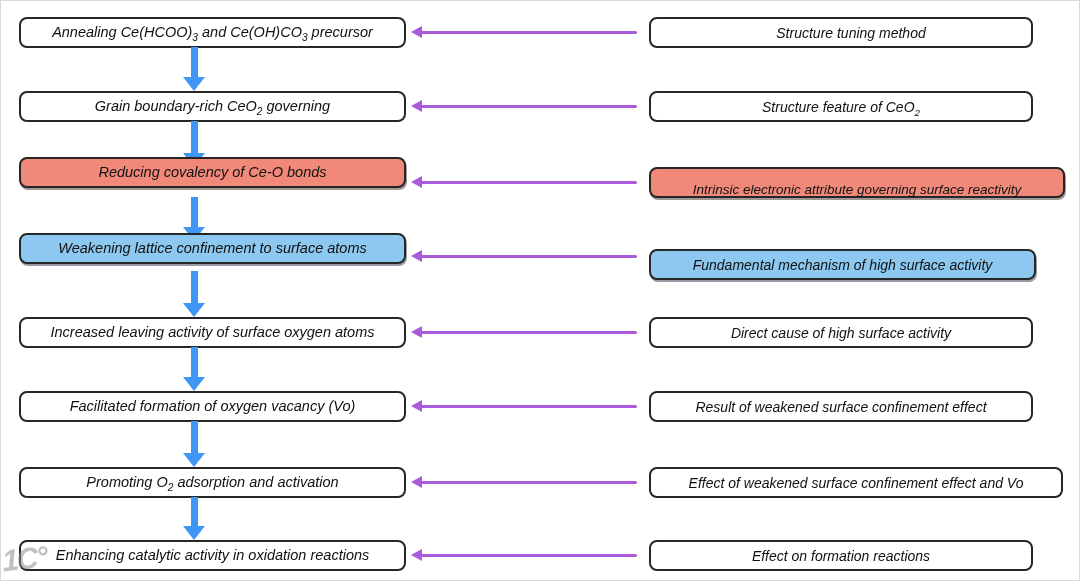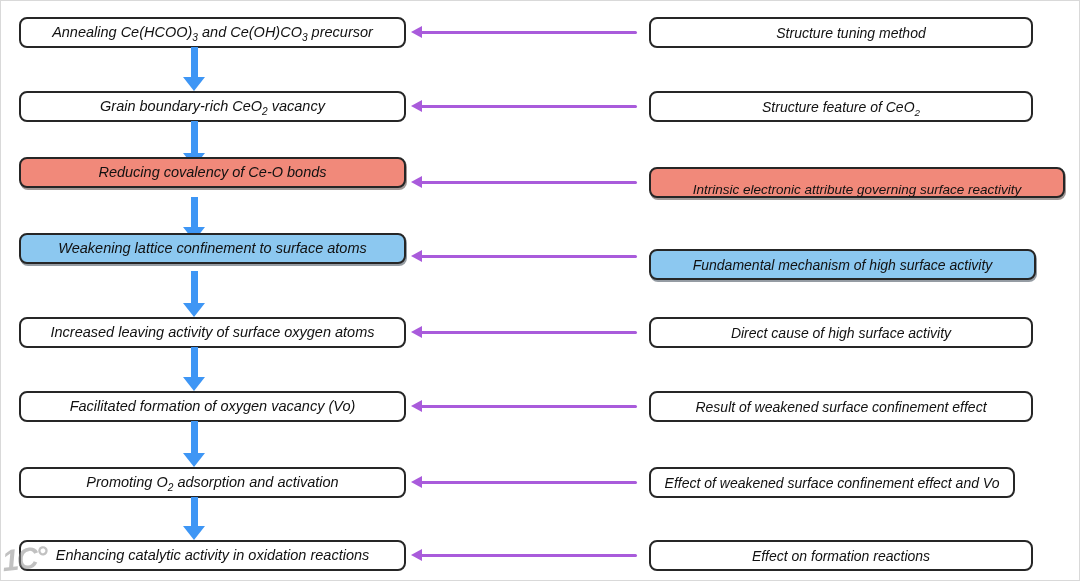--- a/index.html
+++ b/index.html
@@ -17,21 +17,21 @@
   }
   .left-box{left:18px;width:387px;}
   .right-box{left:648px;width:384px;}
   .box-text{font-size:14.5px;line-height:1;}
   .right-box .box-text{font-size:14px;}
   sub{font-size:70%;line-height:0;}
   .row-red .box{background:var(--red-fill,#f1897a);box-shadow:1px 2px 0 rgba(45,25,20,.45);}
   .row-blue .box{background:var(--blue-fill,#8cc8f0);box-shadow:1px 2px 0 rgba(20,35,50,.45);}
   .row-red .right-box{width:416px;}
   .row-blue .right-box{width:387px;}
-  .row-wide .right-box{width:366px;}
+  .row-wide .right-box{width:414px;}
   .row-red .right-box .box-text{font-size:13.5px;}
   
   .harrow{position:absolute;left:412px;width:224px;height:0;}
   .harrow .line{position:absolute;left:7px;right:0;top:-1px;height:2.6px;background:var(--link-arrow,#a95bdb);border-radius:2px;}
   .harrow .head{position:absolute;left:-2px;top:-6px;width:0;height:0;
     border-top:6px solid transparent;border-bottom:6px solid transparent;
     border-right:11px solid var(--link-arrow,#a95bdb);}
   
   .varrow{position:absolute;left:182px;width:22px;}
   .varrow .shaft{position:absolute;left:7.5px;top:0;width:7px;background:var(--down-arrow,#3e96f5);}
@@ -67,21 +67,21 @@
         <span class="box-text"><span>Structure tuning method</span></span>
       </div>
       <div class="varrow" style="top: 46px; height: 44px;">
         <span class="shaft" style="height: 31px;"></span>
         <span class="tip"></span>
       </div>
     </div>
 
     <div class="row">
       <div class="box left-box" style="top: 90px;">
-        <span class="box-text"><span>Grain boundary-rich CeO</span><sub>2</sub><span> vacancy</span></span>
+        <span class="box-text"><span>Grain boundary-rich CeO</span><sub>2</sub><span> governing</span></span>
       </div>
       <div class="harrow" style="top: 105px;">
         <span class="head"></span>
         <span class="line"></span>
       </div>
       <div class="box right-box" style="top: 90px;">
         <span class="box-text"><span>Structure feature of CeO</span><sub>2</sub></span>
       </div>
       <div class="varrow" style="top: 120px; height: 46px;">
         <span class="shaft" style="height: 33px;"></span>

